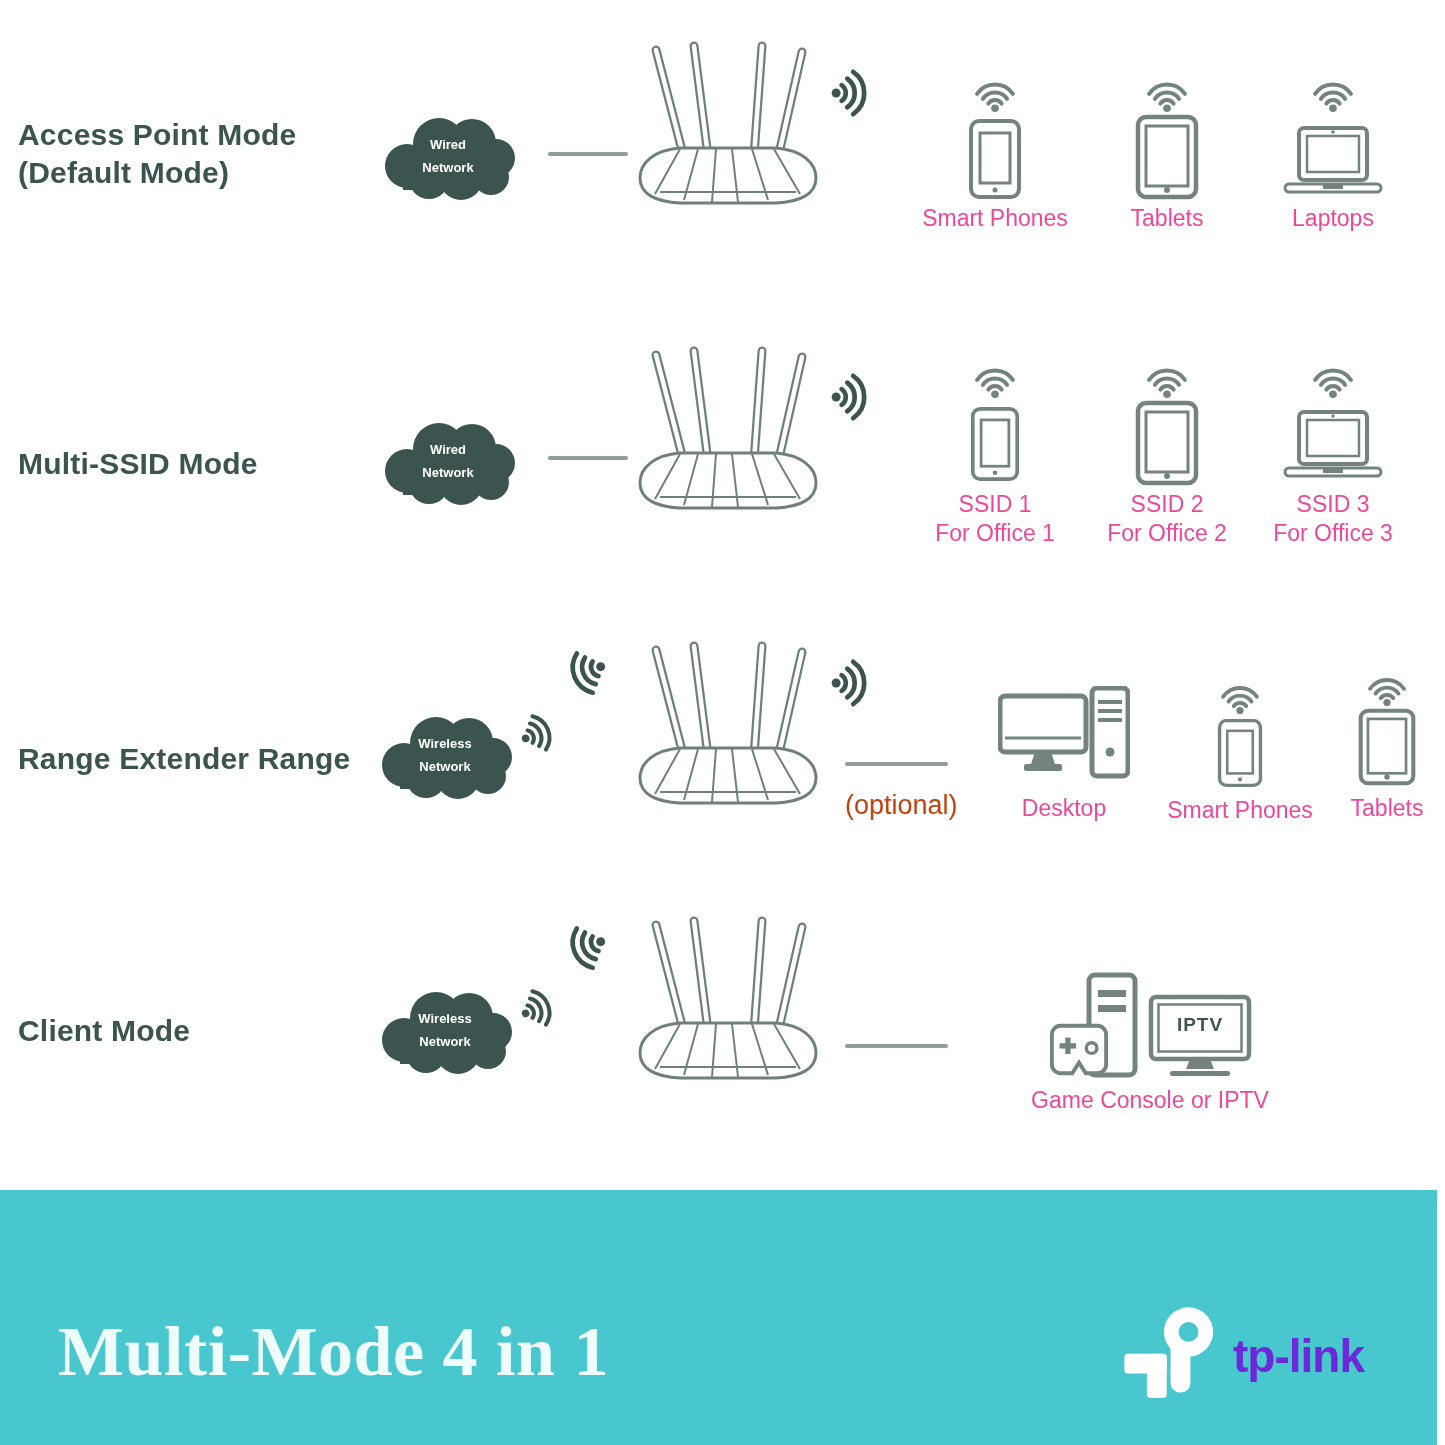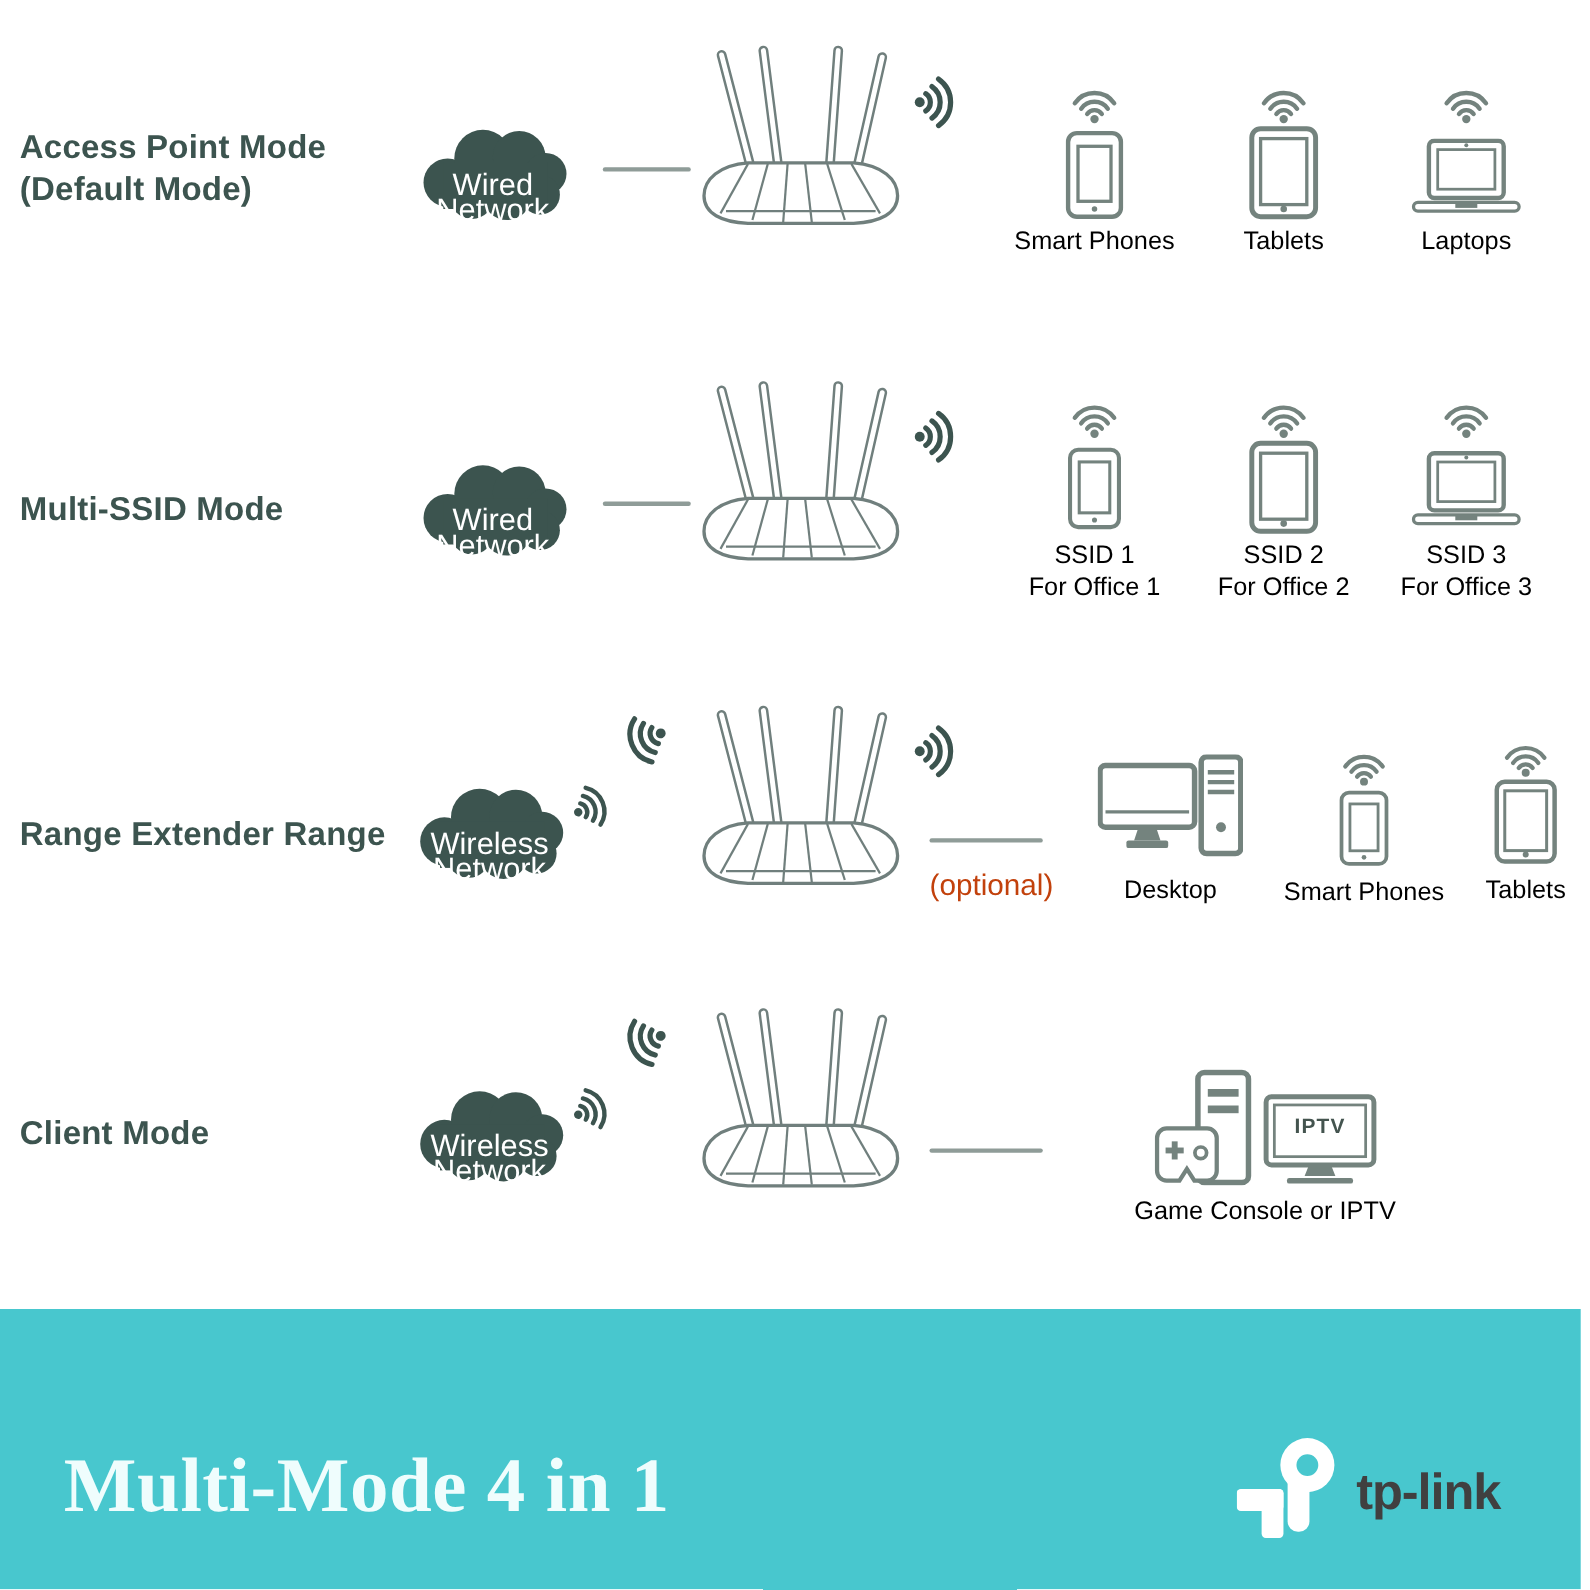--- a/index.html
+++ b/index.html
@@ -8,37 +8,37 @@
     font-family:"Liberation Sans","DejaVu Sans",sans-serif;
   }
   .abs{position:absolute;}
   .mode-label{
     position:absolute;left:18px;width:360px;
     font-size:30px;font-weight:bold;color:#3c544f;line-height:38px;letter-spacing:.2px;
   }
   .cloud-wrap{position:absolute;width:150px;height:92px;}
   .cloud-wrap svg{position:absolute;inset:0;}
   .cloud-text{
-    position:absolute;inset:0;display:flex;flex-direction:column;align-items:center;justify-content:flex-end;
-    color:#ffffff;font-weight:normal;font-size:28px;line-height:23px;text-align:center;
+    position:absolute;inset:0;display:flex;flex-direction:column;align-items:center;justify-content:center;
+    color:#ffffff;font-weight:bold;font-size:13px;line-height:23px;text-align:center;
   }
   .dash{position:absolute;height:4px;background:#8f9c98;border-radius:2px;}
   .dev{position:absolute;display:flex;flex-direction:column;align-items:center;}
-  .cap{font-size:23px;color:#000000;line-height:29px;white-space:nowrap;text-align:center;}
+  .cap{font-size:23px;color:#ec4899;line-height:29px;white-space:nowrap;text-align:center;}
   .wifi{color:#74837e;}
   .wifi.dark{color:#3c544f;}
   .router-icon{color:#707f7d;}
   .dev-icon{color:#74837e;}
   .optional{position:absolute;font-size:27px;color:#c2410c;}
   .footer-band{position:absolute;left:0;top:1190px;width:1445px;height:255px;background:#48c7ce;}
   .footer-title{
     position:absolute;left:58px;top:1312px;font-size:70px;font-weight:bold;color:#effdfd;letter-spacing:.5px;font-family:Liberation Serif, serif;
   }
   .brand{position:absolute;left:1124px;top:1296px;display:flex;align-items:center;gap:14px;}
-  .brand-word{font-size:46px;font-weight:bold;color:#404040;letter-spacing:-1px;margin-top:16px;}
+  .brand-word{font-size:46px;font-weight:bold;color:#6d28d9;letter-spacing:-1px;margin-top:16px;}
   .tv-label{
     position:absolute;left:1148px;top:1014px;width:104px;text-align:center;
     font-size:19px;font-weight:bold;color:#44544f;letter-spacing:1px;
   }
 </style>
 </head>
 <body>
 
 <svg width="0" height="0" style="position:absolute" aria-hidden="true">
   <defs>

